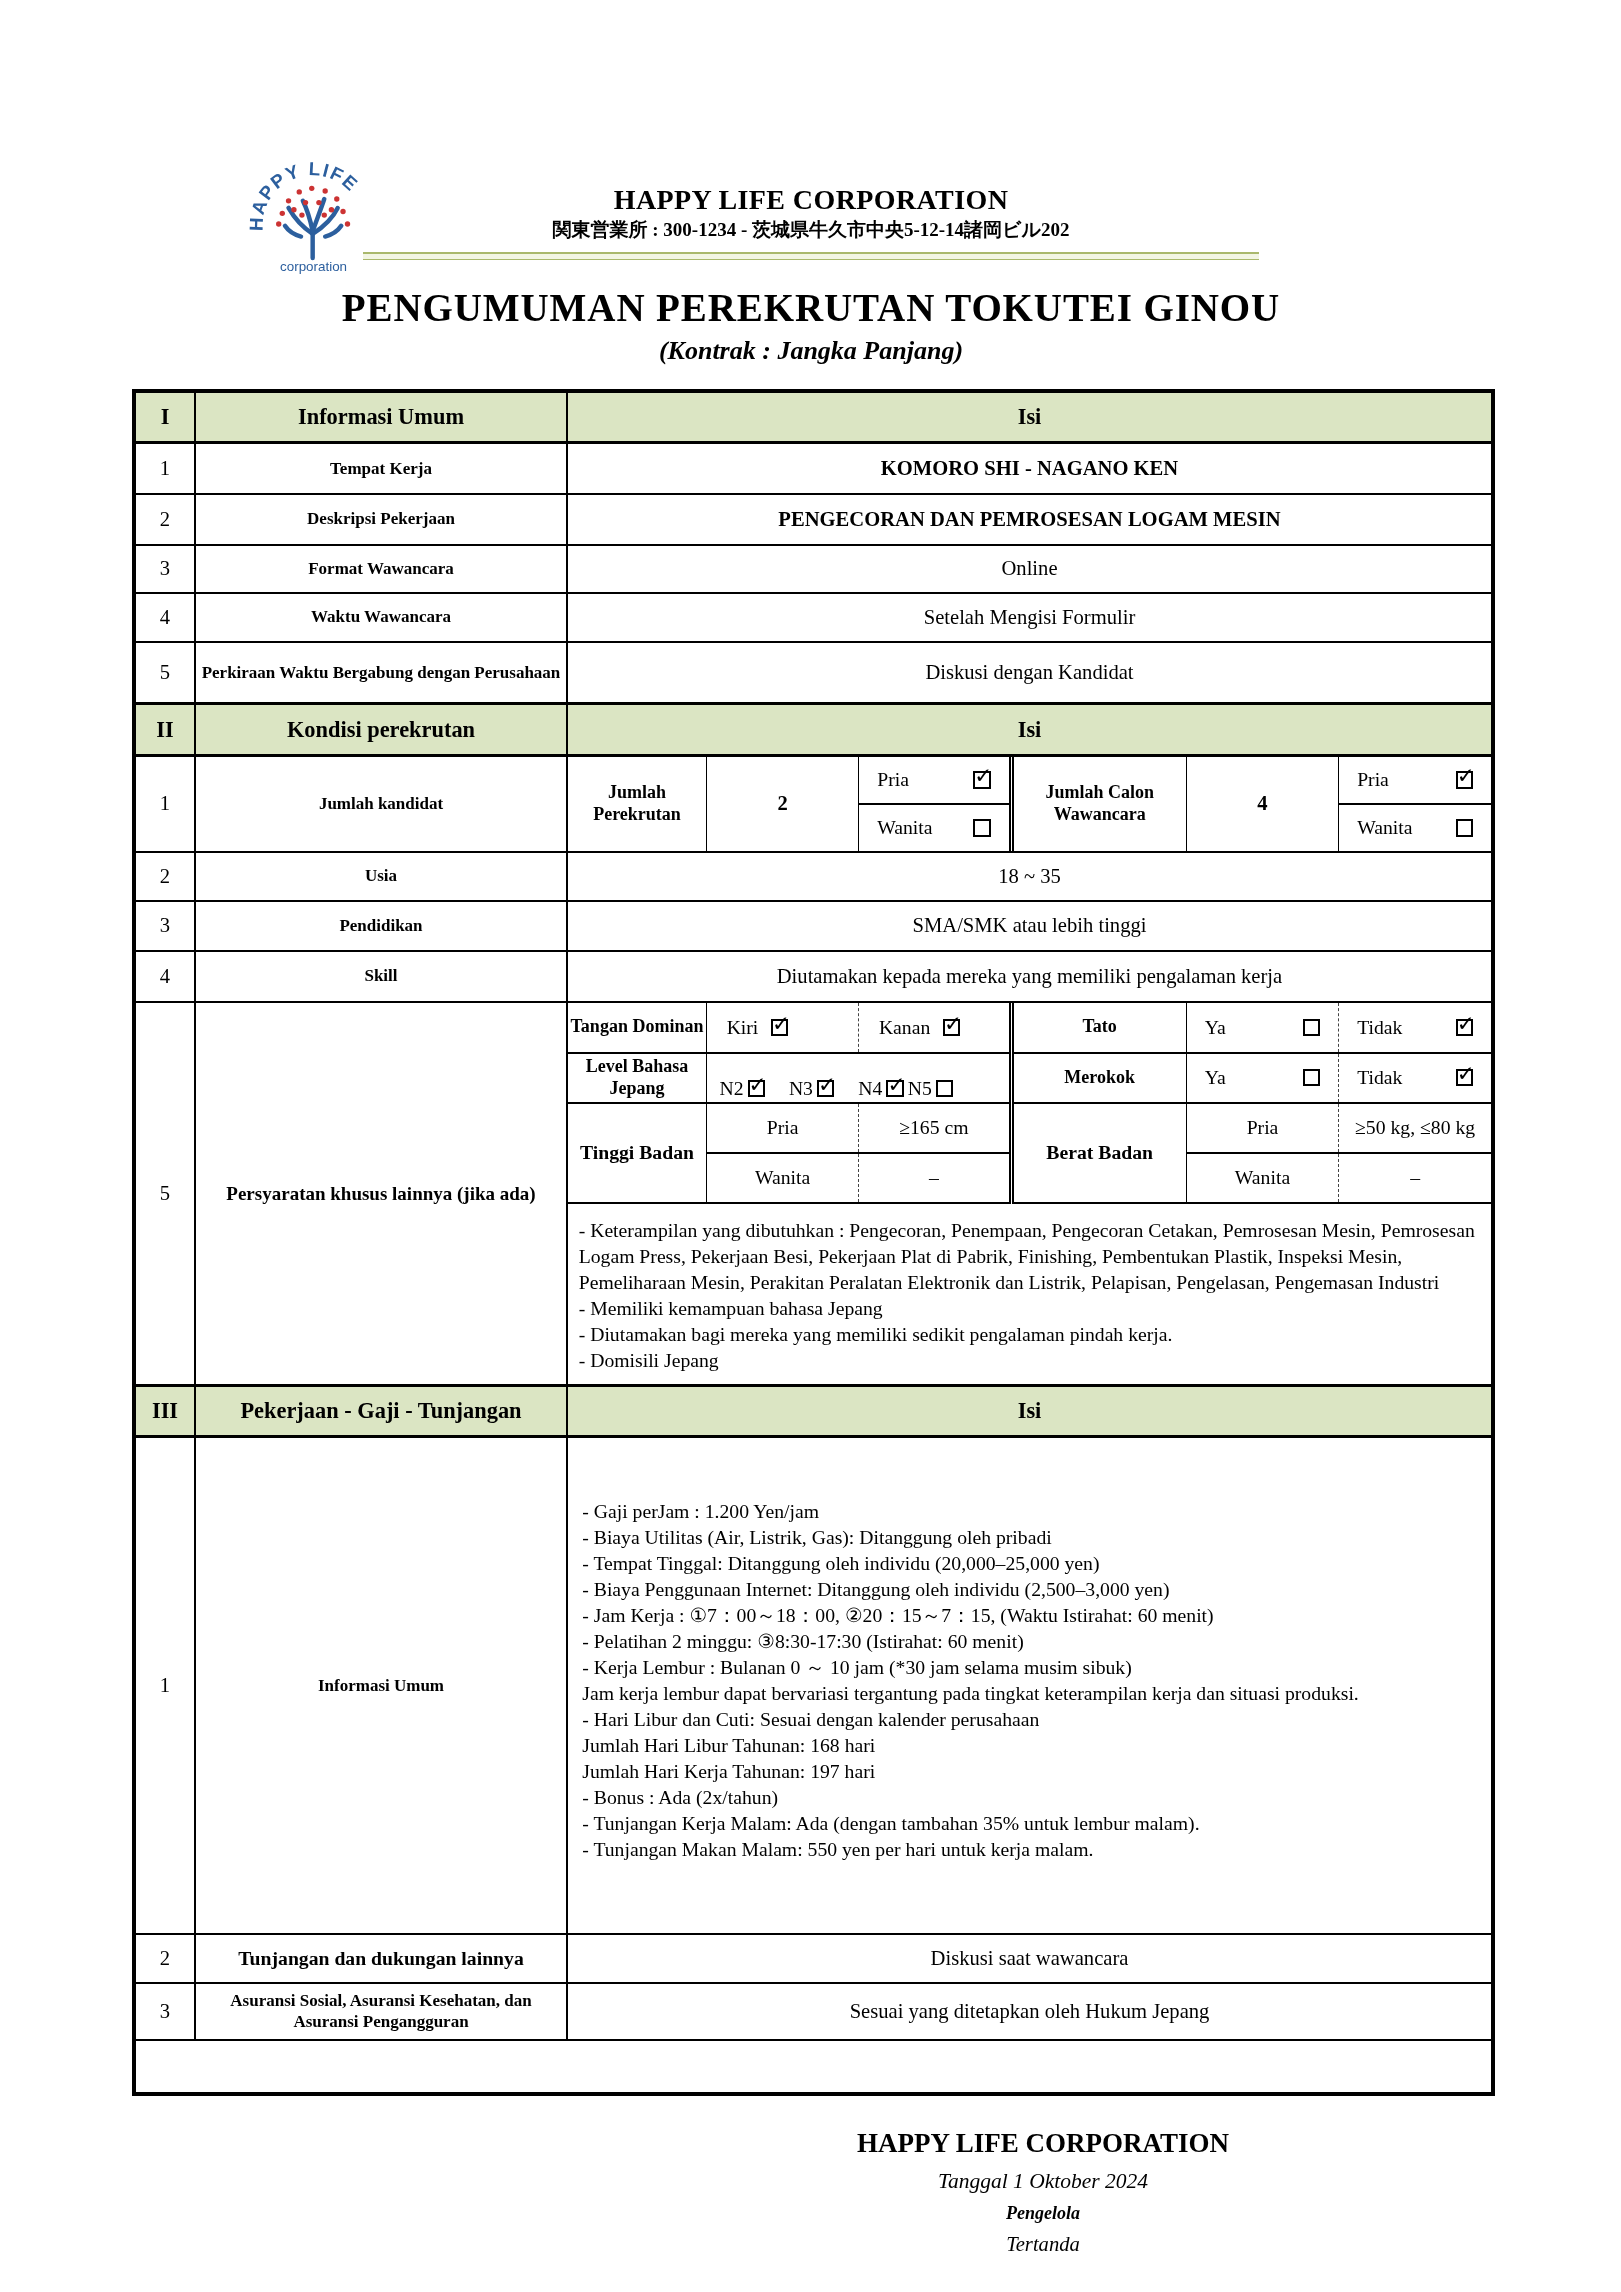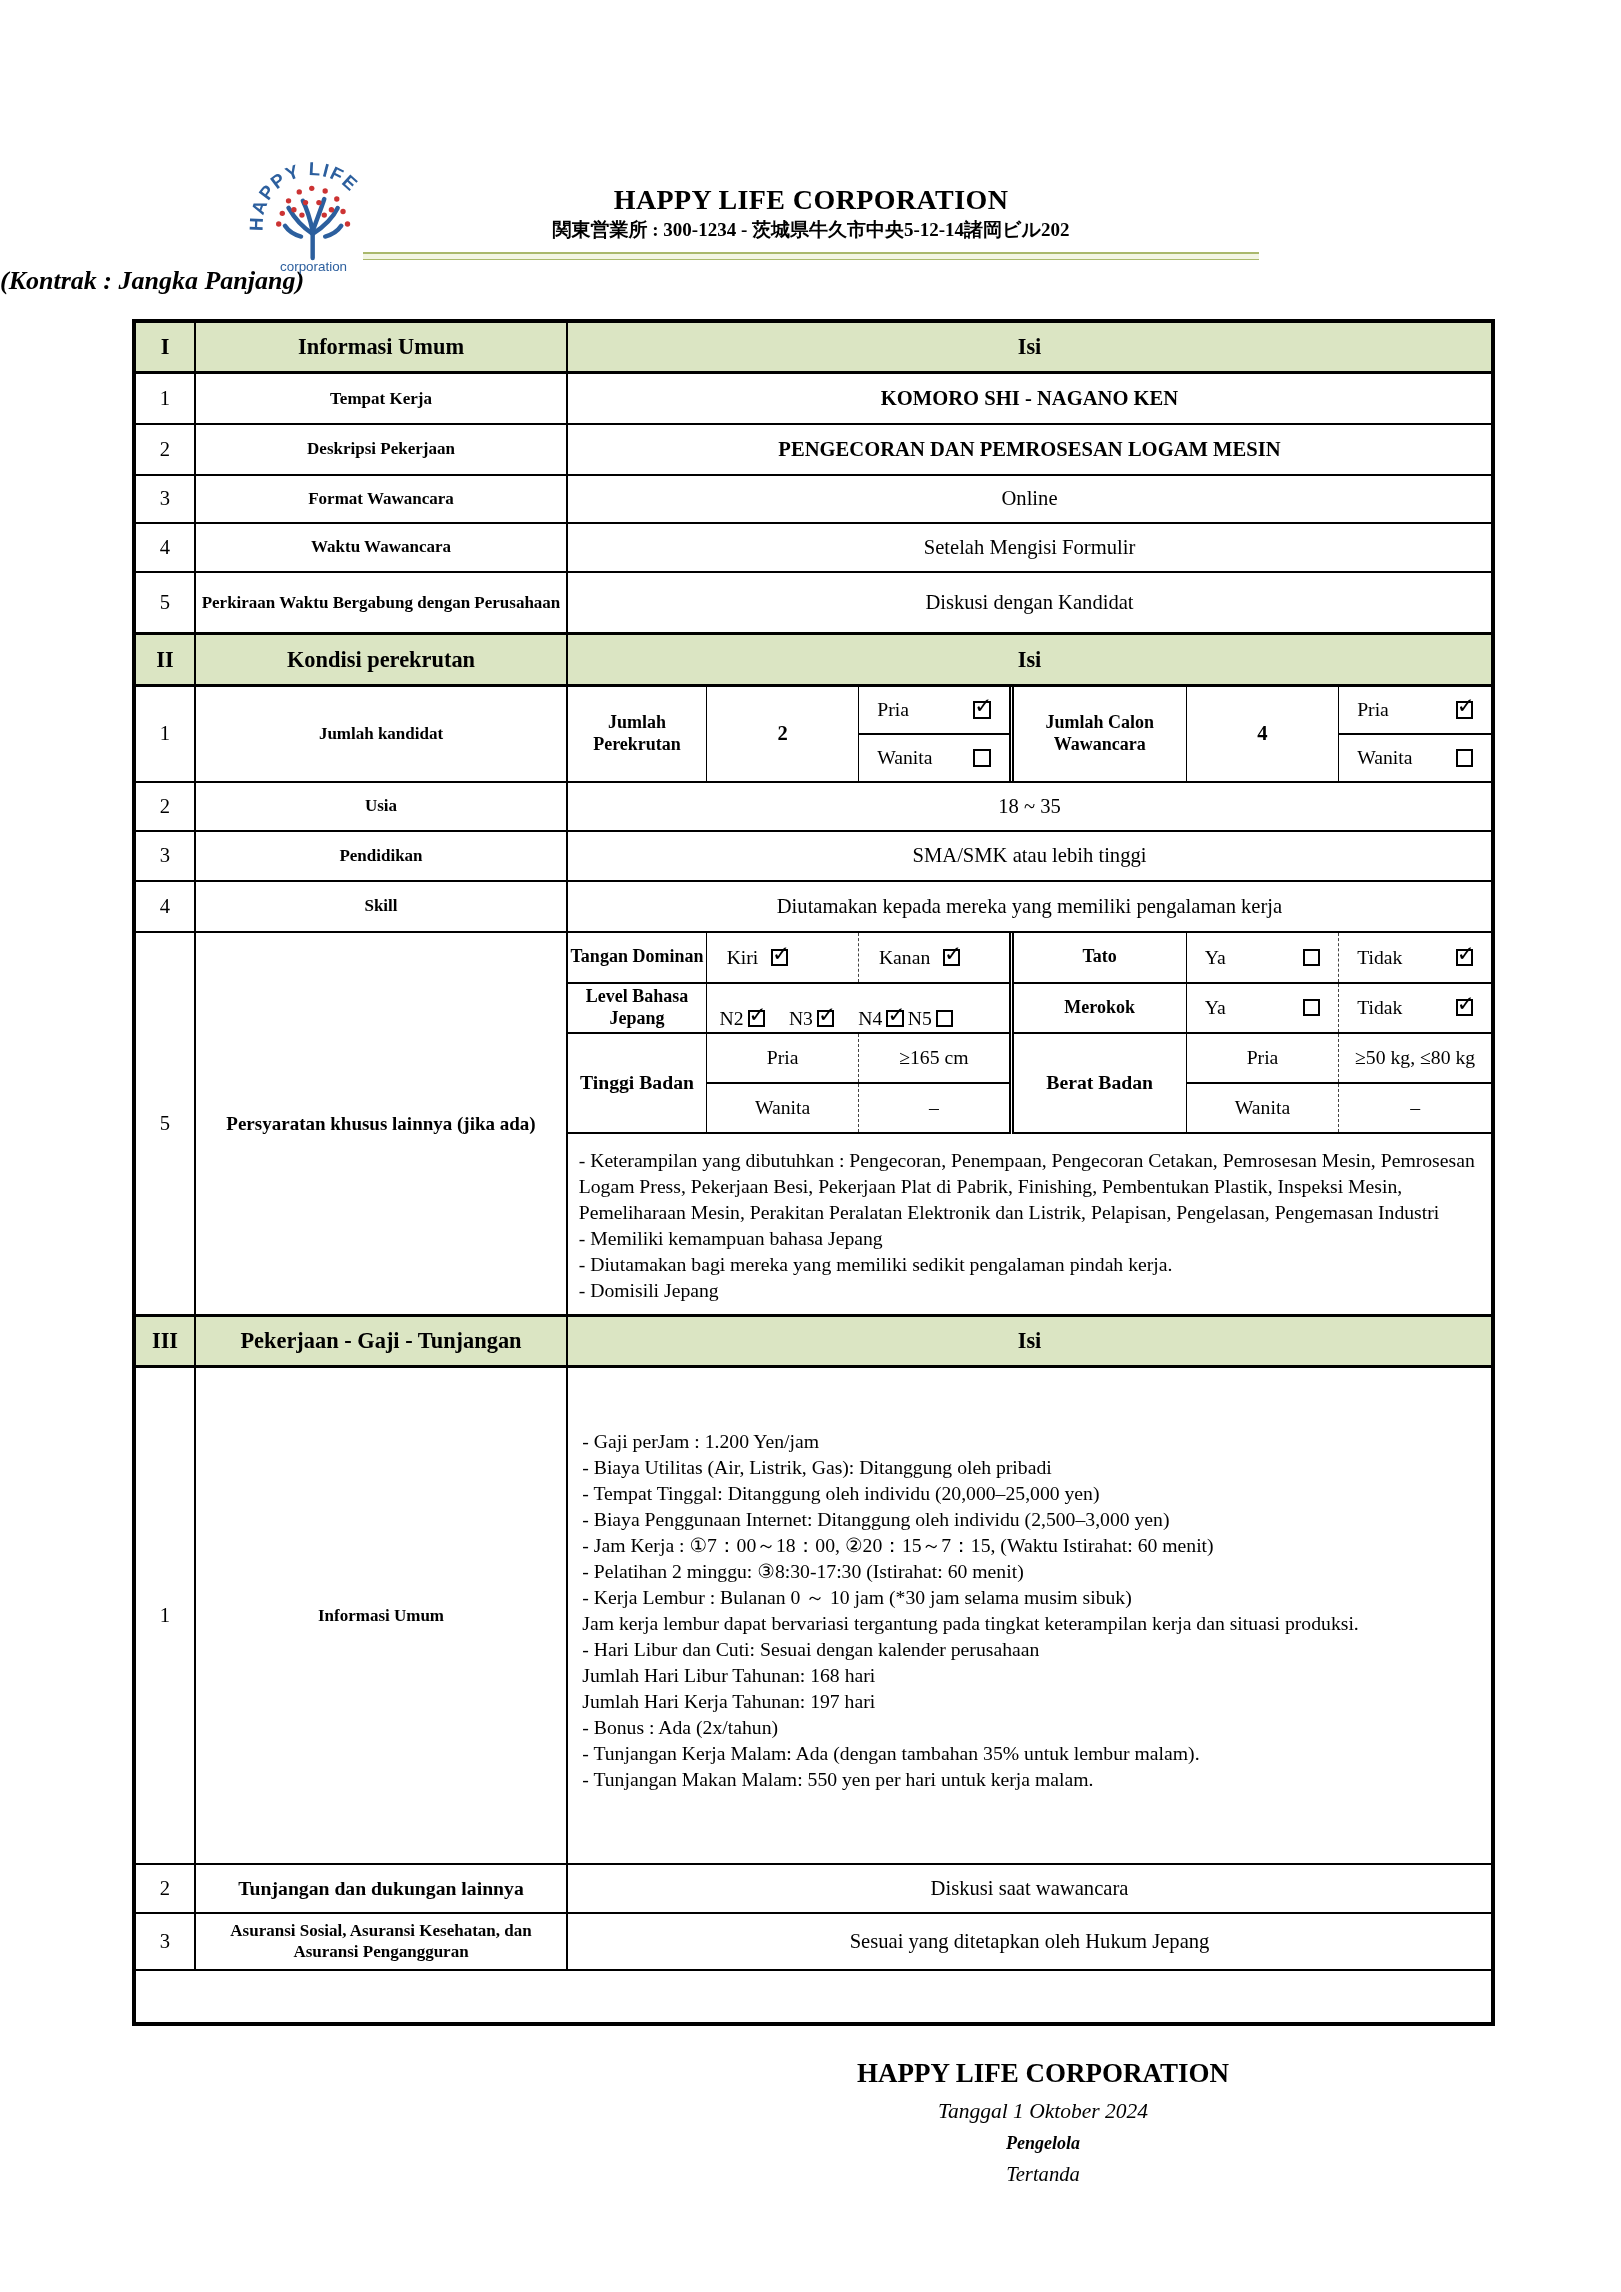--- a/index.html
+++ b/index.html
@@ -10,21 +10,21 @@
 
   
   .logo { position:absolute; left:249px; top:149px; width:130px; height:134px; }
   .head-center { padding-top:184px; text-align:center; }
   .company-name { font-size:28px; font-weight:bold; letter-spacing:0.4px; }
   .addr { font-size:19px; font-weight:bold; line-height:27px; }
   .green-rule { width:896px; margin:9px auto 0 auto; height:5.4px;
     background:#f2f5e3; border-top:2.7px solid #a9b86c; border-bottom:1.8px solid #a9b86c; }
 
   .doc-title { text-align:center; margin-top:25px; font-size:39px; font-weight:bold; letter-spacing:0.9px; }
-  .doc-subtitle { text-align:left; margin-top:5.4px; font-size:26px; font-weight:bold; font-style:italic; }
+  .doc-subtitle { text-align:center; margin-top:5.4px; font-size:26px; font-weight:bold; font-style:italic; }
 
   
   .doc-table { border-collapse:collapse; table-layout:fixed; width:1359px;
     margin:23px 0 0 132px; border:4.5px solid #000; }
   .doc-table > tbody > tr > td { border:2.7px solid #000; vertical-align:middle; padding:1.8px 3.6px; }
   .sec-head > td { background:#dbe5c3; height:45px; font-weight:bold; text-align:center;
     font-size:22.4px; border-top:3.6px solid #000 !important; border-bottom:3.6px solid #000 !important; }
   .num  { text-align:center; font-size:20.6px; }
   .lbl  { text-align:center; font-weight:bold; font-size:17px; line-height:24px; }
   .val  { text-align:center; font-size:20.6px; }
@@ -111,20 +111,21 @@
         <text x="72" y="137" text-anchor="middle" font-size="15" fill="#2c5f9e" font-family="Liberation Sans, sans-serif">corporation</text>
       </svg>
     </div>
     <div class="head-center">
       <div class="company-name">HAPPY LIFE CORPORATION</div>
       <div class="addr">関東営業所 : 300-1234 - 茨城県牛久市中央5-12-14諸岡ビル202</div>
       <div class="green-rule"></div>
     </div>
   </div>
 
+  <div class="doc-title">PENGUMUMAN PEREKRUTAN TOKUTEI GINOU</div>
   <div class="doc-subtitle">(Kontrak : Jangka Panjang)</div>
 
   <table class="doc-table">
     <colgroup>
         <col style="width:61px">
         <col style="width:372px">
         <col style="width:926px">
       </colgroup>
     <tbody>
 

